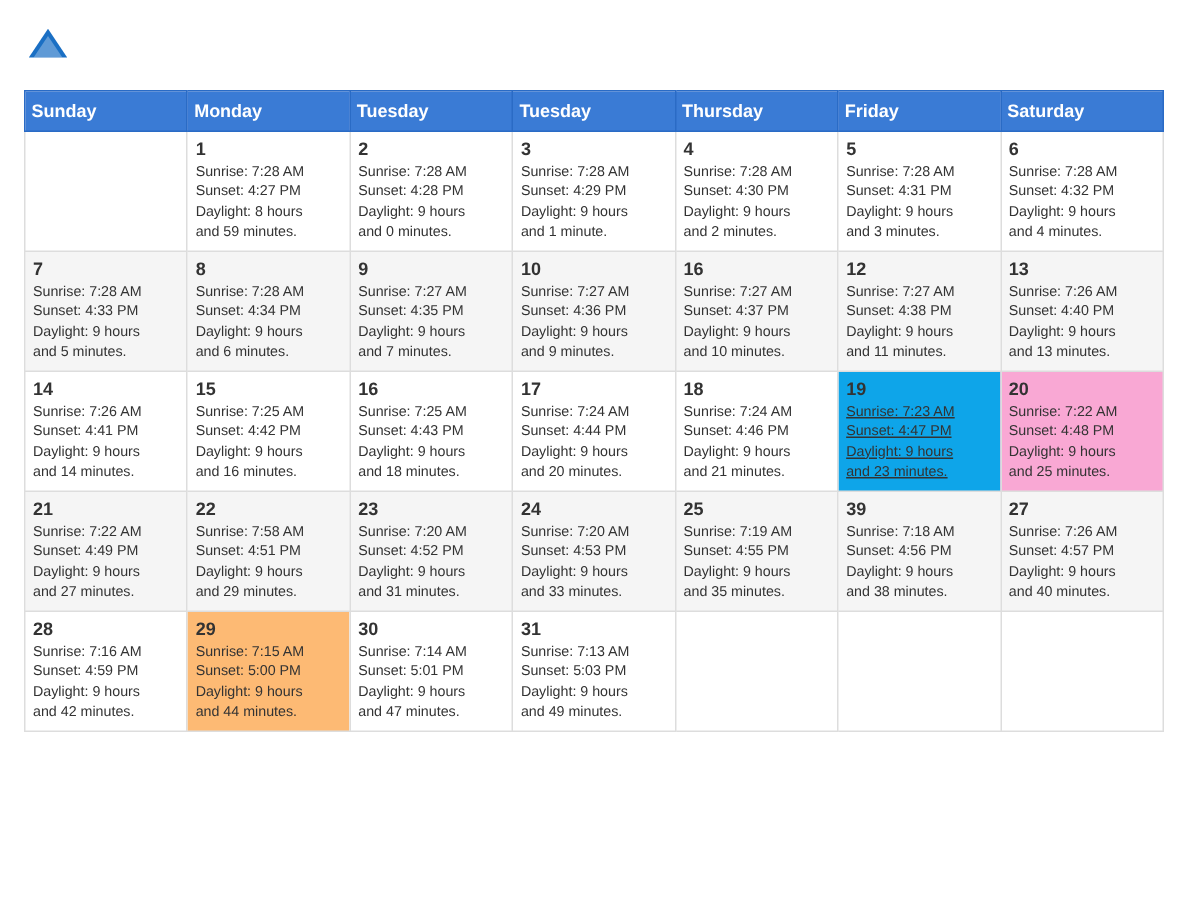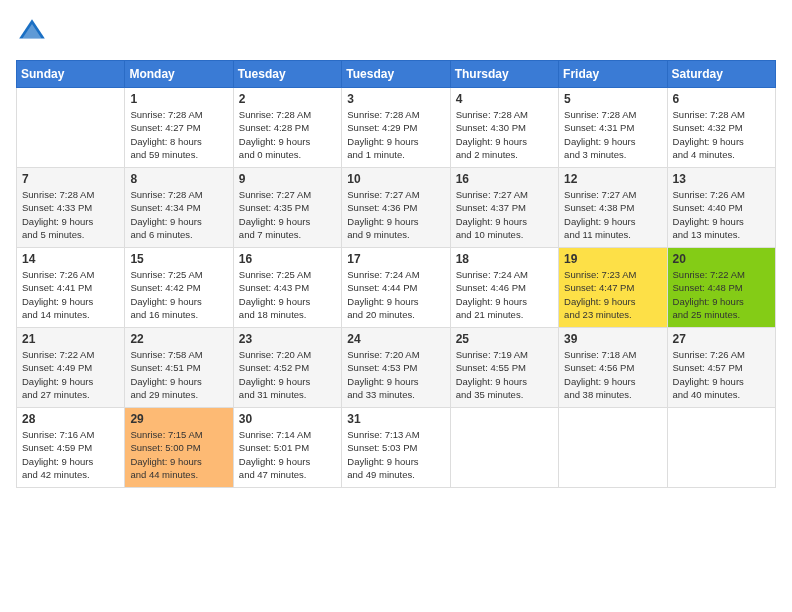--- a/index.html
+++ b/index.html
@@ -243,28 +243,28 @@
 Daylight: 9 hours
 and 20 minutes.</div>
         </td>
         <td style="background: rgb(255, 255, 255);">
           <span class="day-number">18</span>
           <div class="day-info" style="white-space: pre-line;">Sunrise: 7:24 AM
 Sunset: 4:46 PM
 Daylight: 9 hours
 and 21 minutes.</div>
         </td>
-        <td style="background: #fde047; margin-left: 20px;">
+        <td style="background: #0ea5e9; margin-left: 20px;">
           <span class="day-number">19</span>
-          <div class="day-info" style="white-space: pre-line;">Sunrise: 7:23 AM
+          <div class="day-info" style="white-space: pre-line; text-decoration: underline;">Sunrise: 7:23 AM
 Sunset: 4:47 PM
 Daylight: 9 hours
 and 23 minutes.</div>
         </td>
-        <td style="background: #84cc16;">
+        <td style="background: #f9a8d4;">
           <span class="day-number">20</span>
           <div class="day-info" style="white-space: pre-line;">Sunrise: 7:22 AM
 Sunset: 4:48 PM
 Daylight: 9 hours
 and 25 minutes.</div>
         </td>
       </tr>
       <tr>
         <td style="background: rgb(245, 245, 245);">
           <span class="day-number">21</span>

